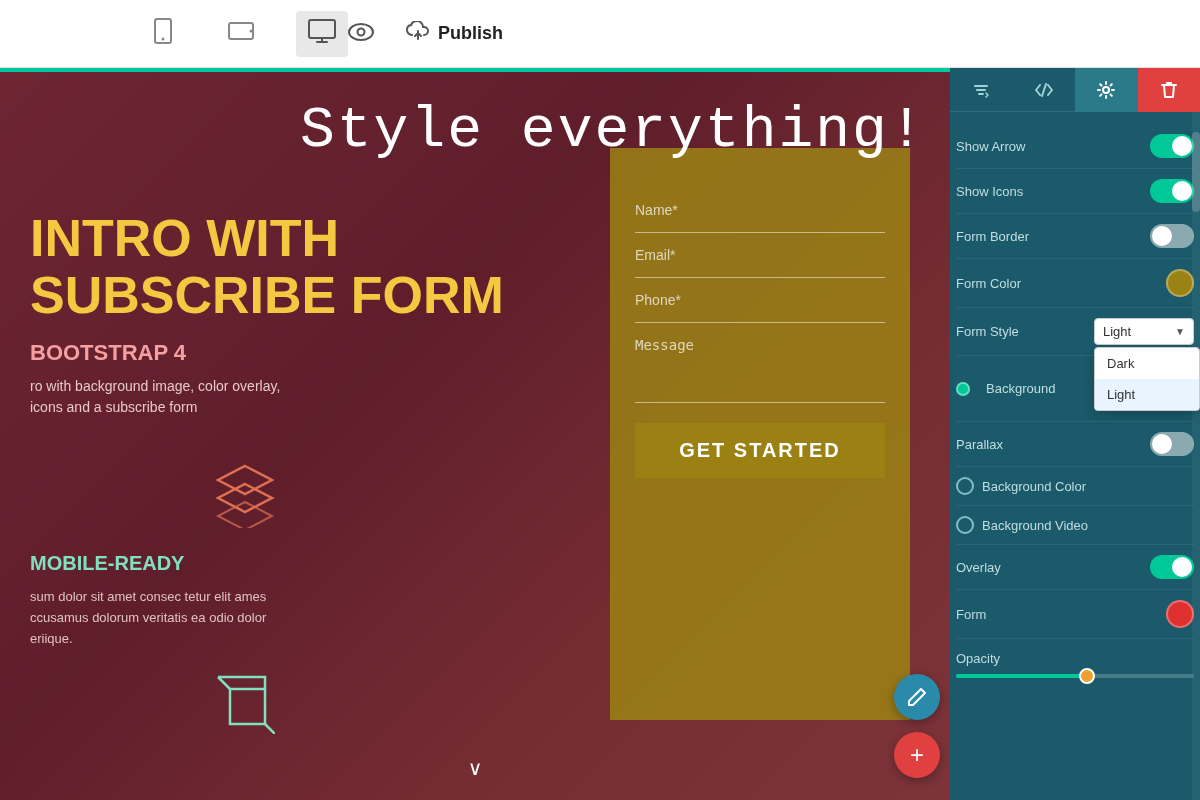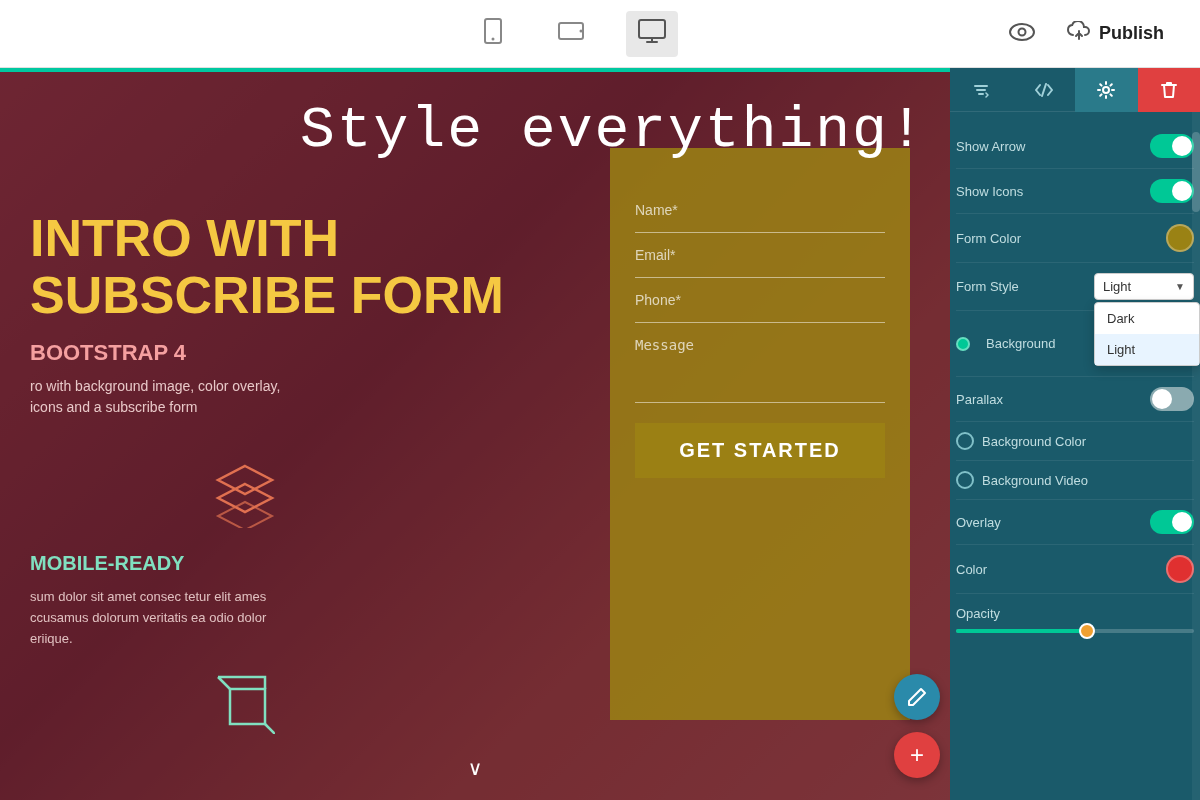--- a/index.html
+++ b/index.html
@@ -5,21 +5,20 @@
     * { box-sizing: border-box; margin: 0; padding: 0; }
     body { font-family: Arial, sans-serif; width: 1200px; height: 800px; overflow: hidden; background: #fff; }
 
     
     .top-bar {
       height: 68px;
       background: #fff;
       border-bottom: 1px solid #e0e0e0;
       display: flex;
       align-items: center;
-      justify-content: space-between;
       padding: 12px 20px;
       position: relative;
       z-index: 10;
     }
     .top-bar-center {
       display: flex;
       gap: 30px;
       align-items: center;
     }
     .device-icon {
@@ -570,20 +569,26 @@
         </div>
       </div>
 
       <div class="panel-row">
         <span class="panel-label">Show Icons</span>
         <div class="toggle on">
           <div class="toggle-thumb"></div>
         </div>
       </div>
 
+      <div class="panel-row">
+        <span class="panel-label">Form Border</span>
+        <div class="toggle off">
+          <div class="toggle-thumb"></div>
+        </div>
+      </div>
 
       <div class="panel-row">
         <span class="panel-label">Form Color</span>
         <div class="color-dot" style="background:#9a8214;"></div>
       </div>
 
       <div class="panel-row" style="position:relative; overflow:visible;">
         <span class="panel-label">Form Style</span>
         <div class="dropdown-wrapper">
           <div style="display:flex;align-items:center;background:#fff;border:1px solid #ccc;border-radius:4px;padding:5px 8px;width:100px;cursor:pointer;position:relative;">
@@ -626,21 +631,21 @@
       </div>
 
       <div class="panel-row">
         <span class="panel-label">Overlay</span>
         <div class="toggle on">
           <div class="toggle-thumb"></div>
         </div>
       </div>
 
       <div class="panel-row">
-        <span class="panel-label">Color</span>
+        <span class="panel-label">Form</span>
         <div class="color-dot" style="background:#e03030;"></div>
       </div>
 
       <div class="opacity-row">
         <div class="opacity-label">Opacity</div>
         <div class="slider-track">
           <div class="slider-fill" style="width:55%;"></div>
           <div class="slider-thumb" style="left:calc(55% - 8px);"></div>
         </div>
       </div>

